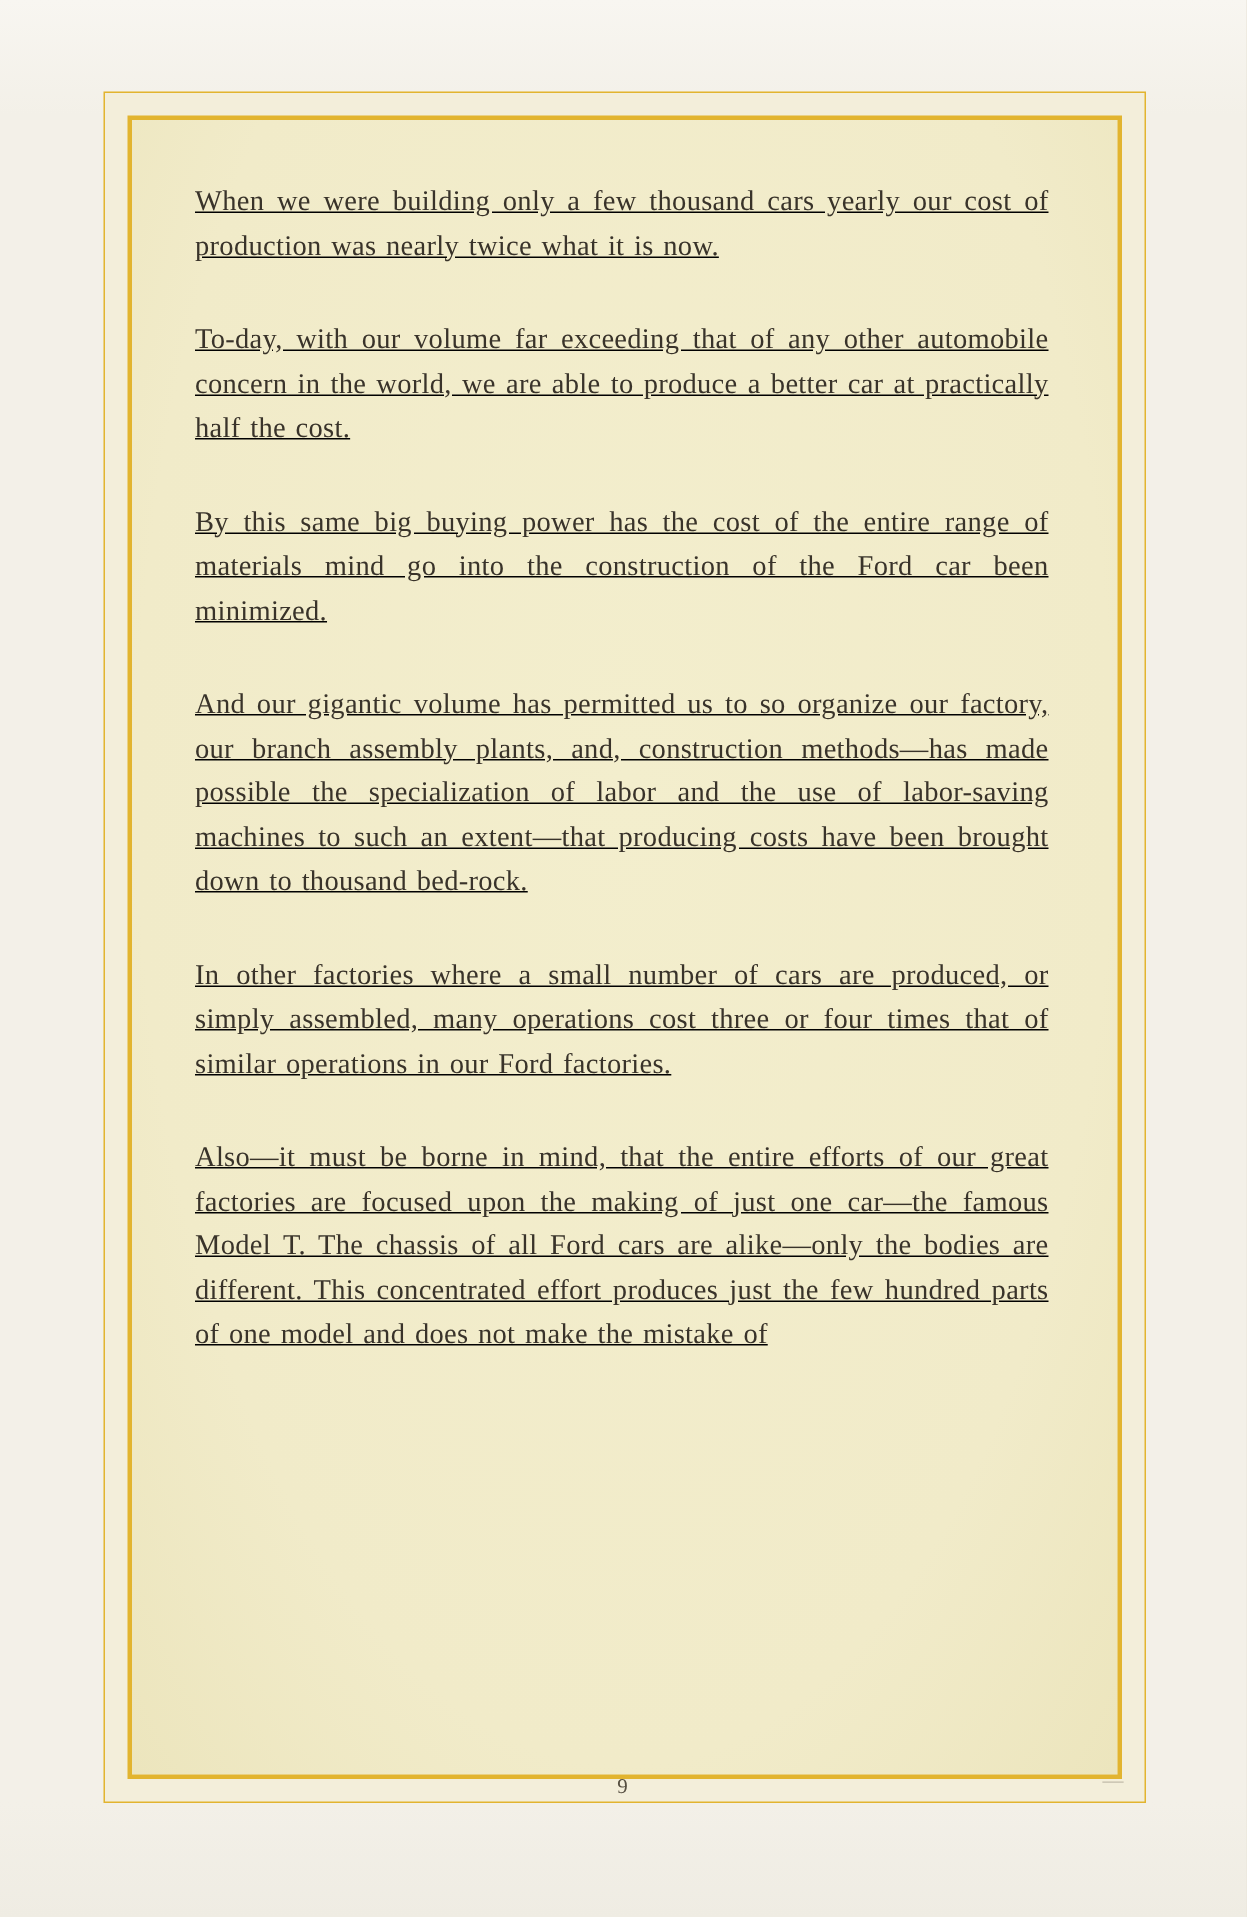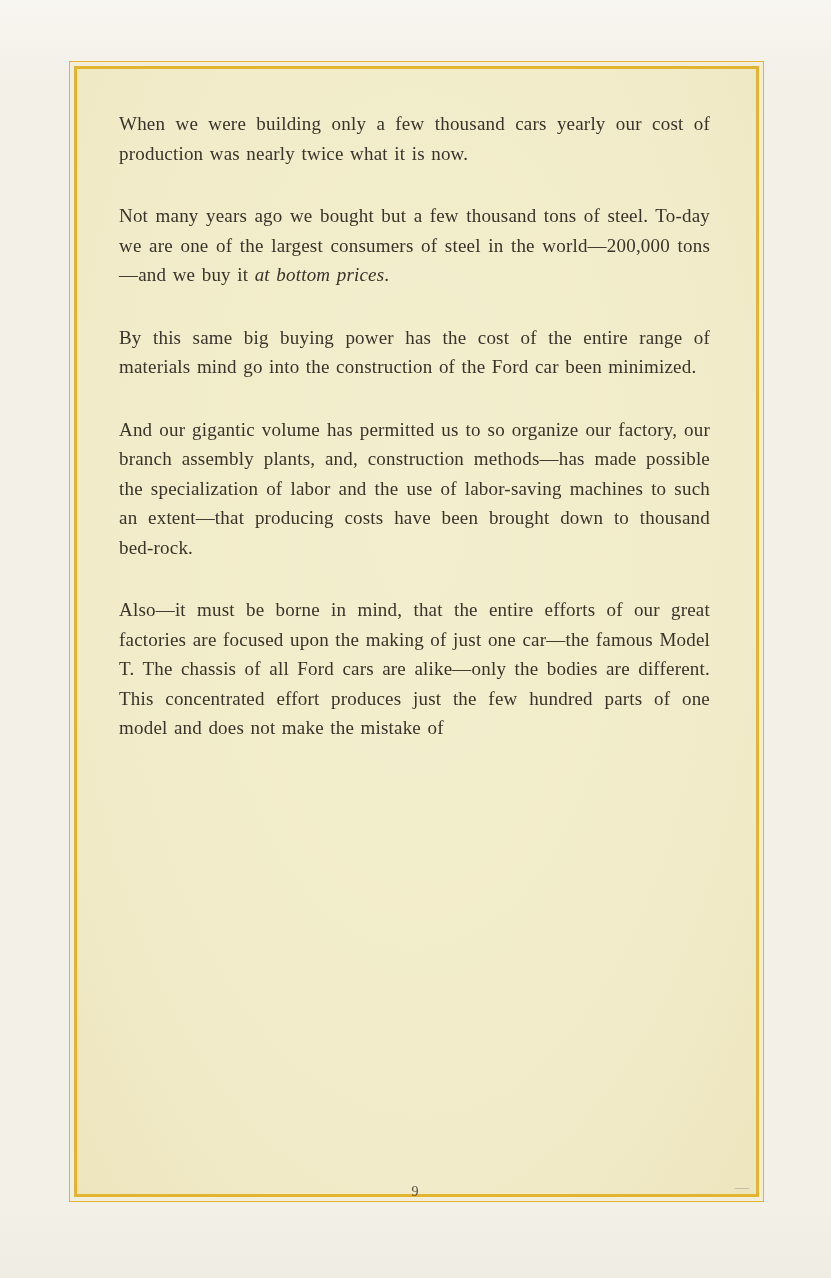--- a/index.html
+++ b/index.html
@@ -22,22 +22,23 @@
       linear-gradient(180deg, #f8f6f1 0%, var(--outer-bg) 6%, var(--outer-bg) 94%, #efece3 100%);
     overflow: hidden;
   }
   .frame-outer {
     position: absolute;
     left: 69px;
     top: 61px;
     width: 695px;
     height: 1141px;
     border: 1px solid var(--gold);
-    padding: 4px;
+    padding: 15px;
     background: #f3eeda;
+    text-decoration: underline;
   }
   .frame-inner {
     width: 100%;
     height: 100%;
     border: 3px solid var(--gold);
     background:
       radial-gradient(ellipse at 50% 40%, #f3eecd 0%, var(--paper) 70%, #ece5bd 100%);
   }
   .content {
     padding: 40px 46px 0 42px;
@@ -75,27 +76,28 @@
 <body>
 
 <div class="page">
 
   <div class="frame-outer">
     <div class="frame-inner">
       <div class="content">
 
         <p>When we were building only a few thousand cars yearly our cost of production was nearly twice what it is now.</p>
 
+        <p>To-day, with our volume far exceeding that of any other automobile concern in the world, we are able to produce a better car at practically half the cost.</p>
 
-        <p><span>Not many years ago we bought but a few thousand tons of steel.  To-day we are one of the largest consumers of steel in the world—200,000 tons—and we buy it </span><span class="ital">at bottom prices</span><span>.</span></p>
 
         <p>By this same big buying power has the cost of the entire range of materials mind go into the construction of the Ford car been minimized.</p>
 
         <p>And our gigantic volume has permitted us to so organize our factory, our branch assembly plants, and, construction methods—has made possible the specialization of labor and the use of labor-saving machines to such an extent—that producing costs have been brought down to thousand bed-rock.</p>
 
+        <p>In other factories where a small number of cars are produced, or simply assembled, many operations cost three or four times that of similar operations in our Ford factories.</p>
 
         <p>Also—it must be borne in mind, that the entire efforts of our great factories are focused upon the making of just one car—the famous Model T.  The chassis of all Ford cars are alike—only the bodies are different. This concentrated effort produces just the few hundred parts of one model and does not make the mistake of</p>
 
       </div>
     </div>
   </div>
 
   <div class="page-number">9</div>
 
   <div class="footer-mark">—</div>

